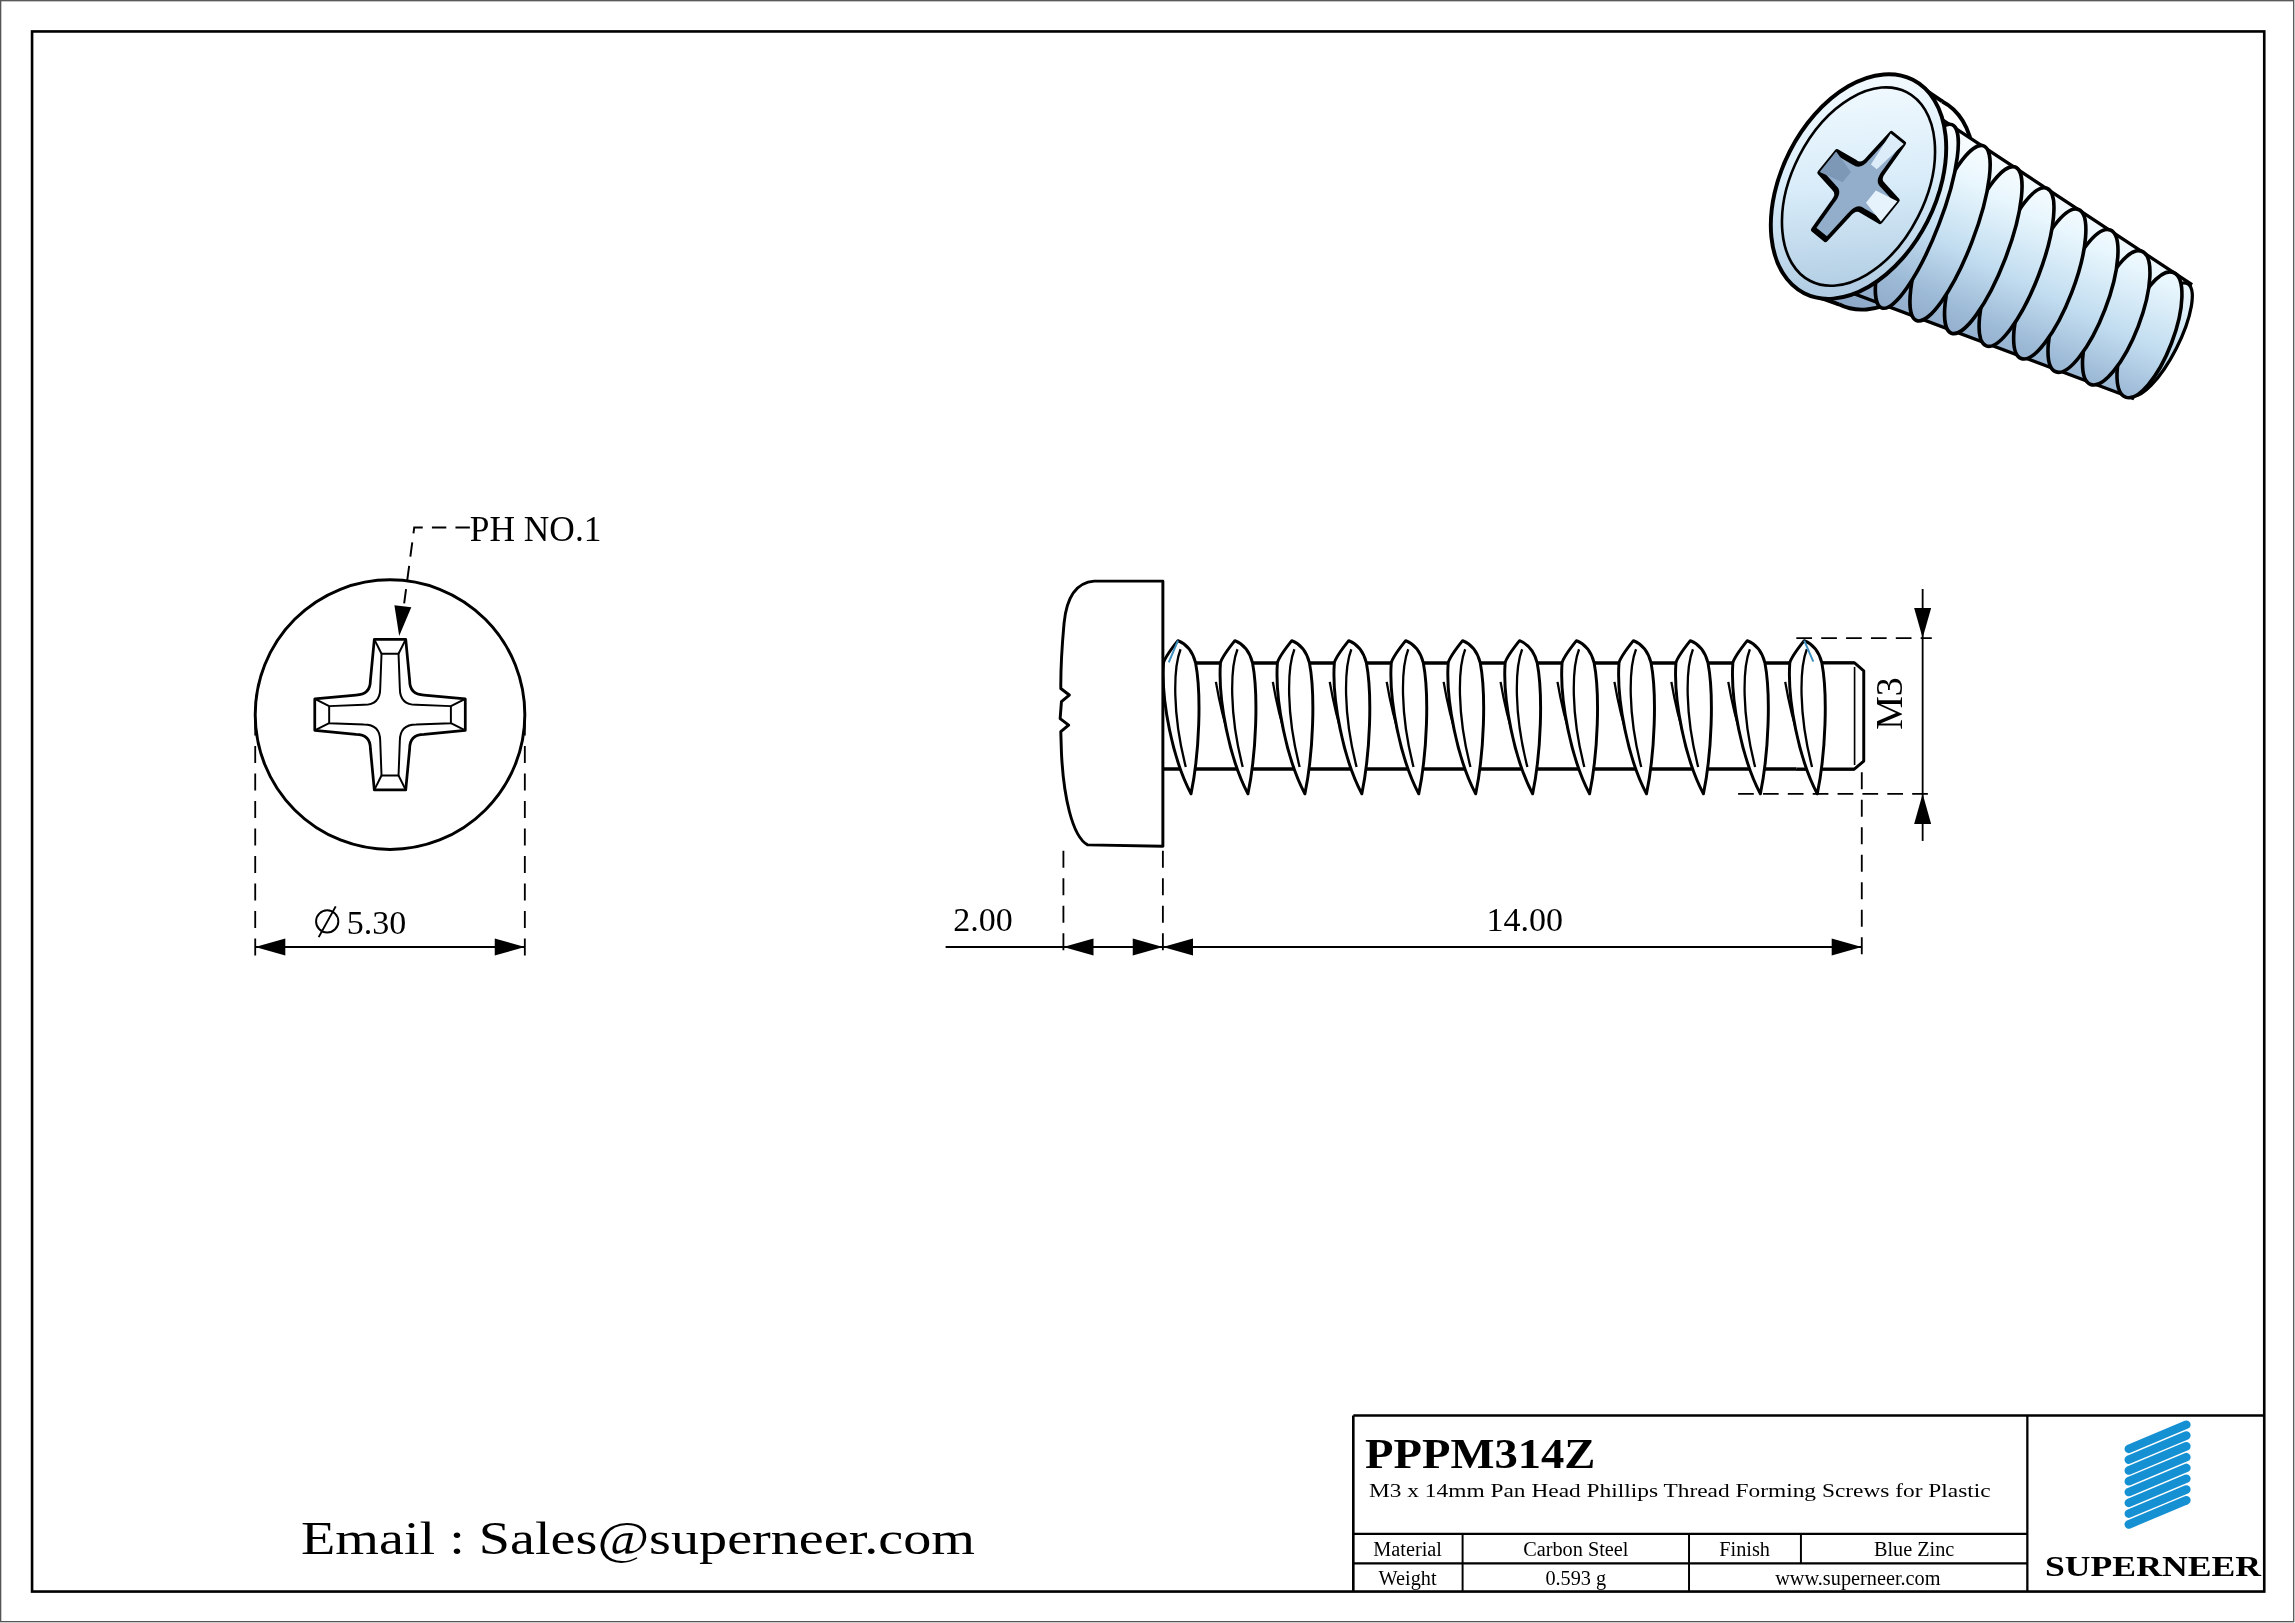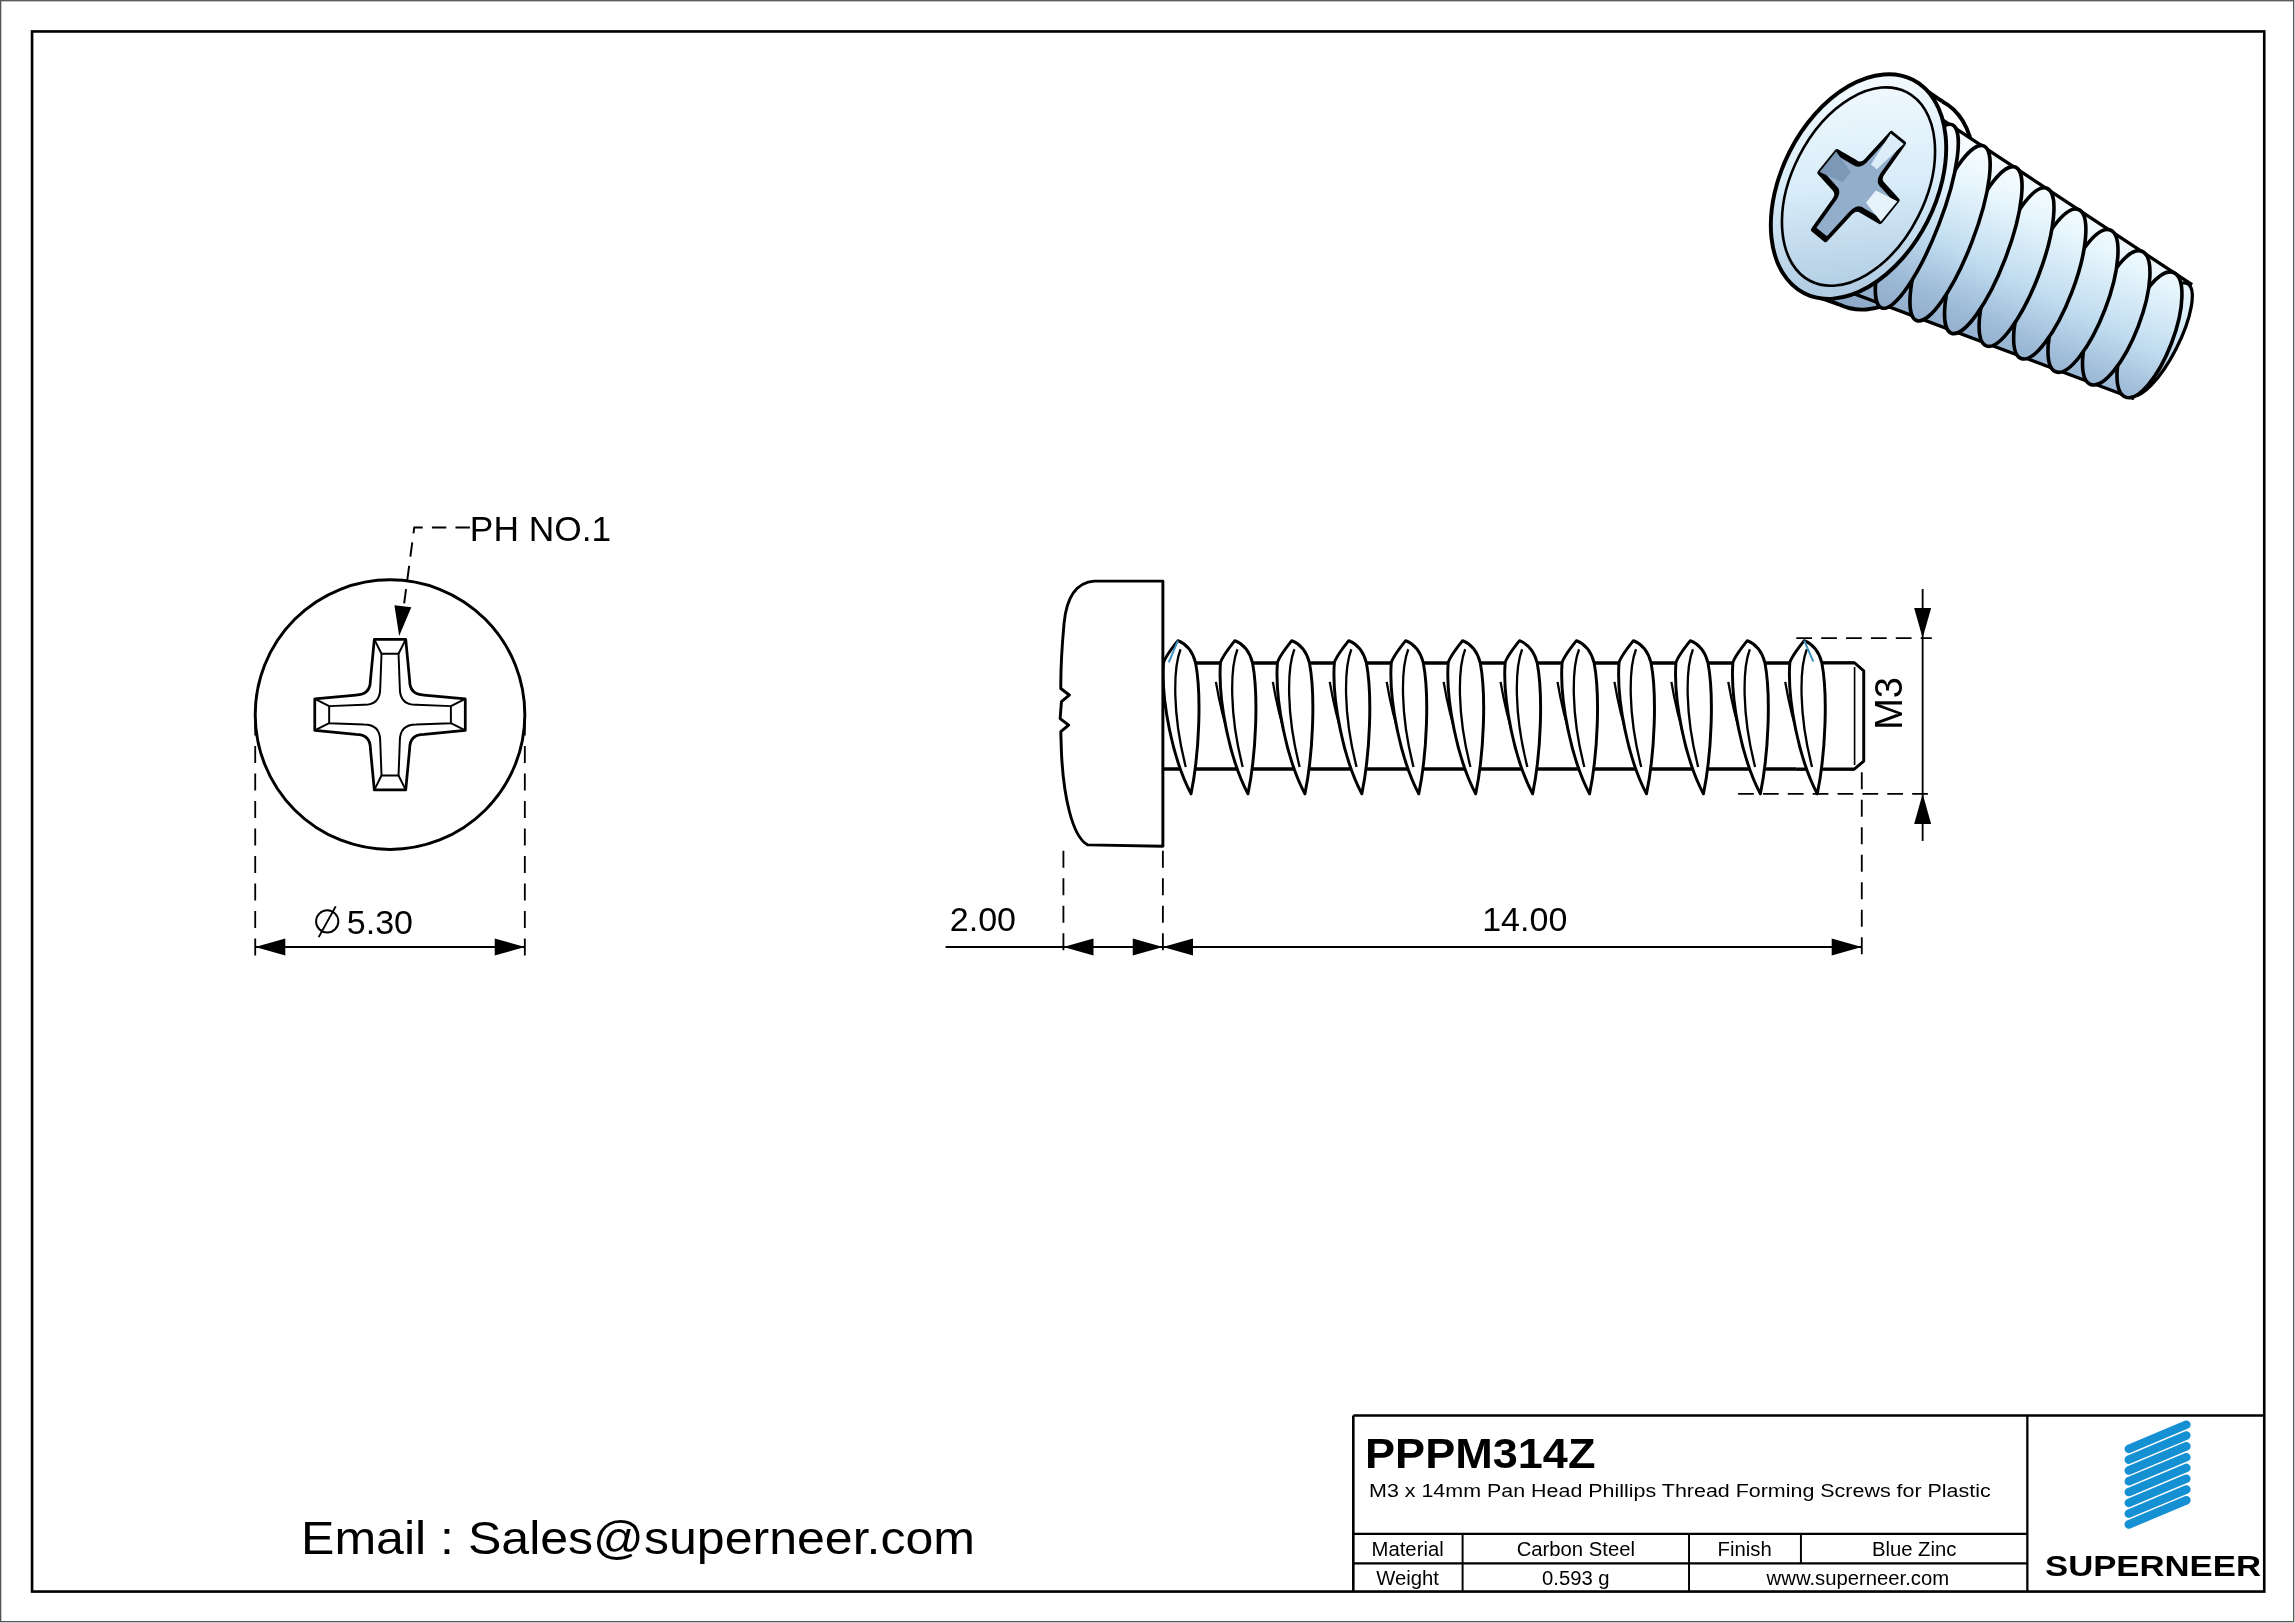--- a/index.html
+++ b/index.html
@@ -1,17 +1,17 @@
 <!DOCTYPE html>
 <html style="font-size:10.5px"><head>
 <meta charset="utf-8">
 <style>
   html,body{margin:0;padding:0;background:#ffffff;}
   .page{position:relative;width:2295px;height:1623px;background:#ffffff;
-        font-family:Liberation Sans, sans-serif;}
+        font-family:Liberation Serif, serif;}
   svg{position:absolute;left:0;top:0;}
   text{fill:#000;}
 </style>
 </head>
 <body>
 
 <div class="page">
 <svg width="2295" height="1623" viewBox="0 0 3507 2480">
 
   <defs>

